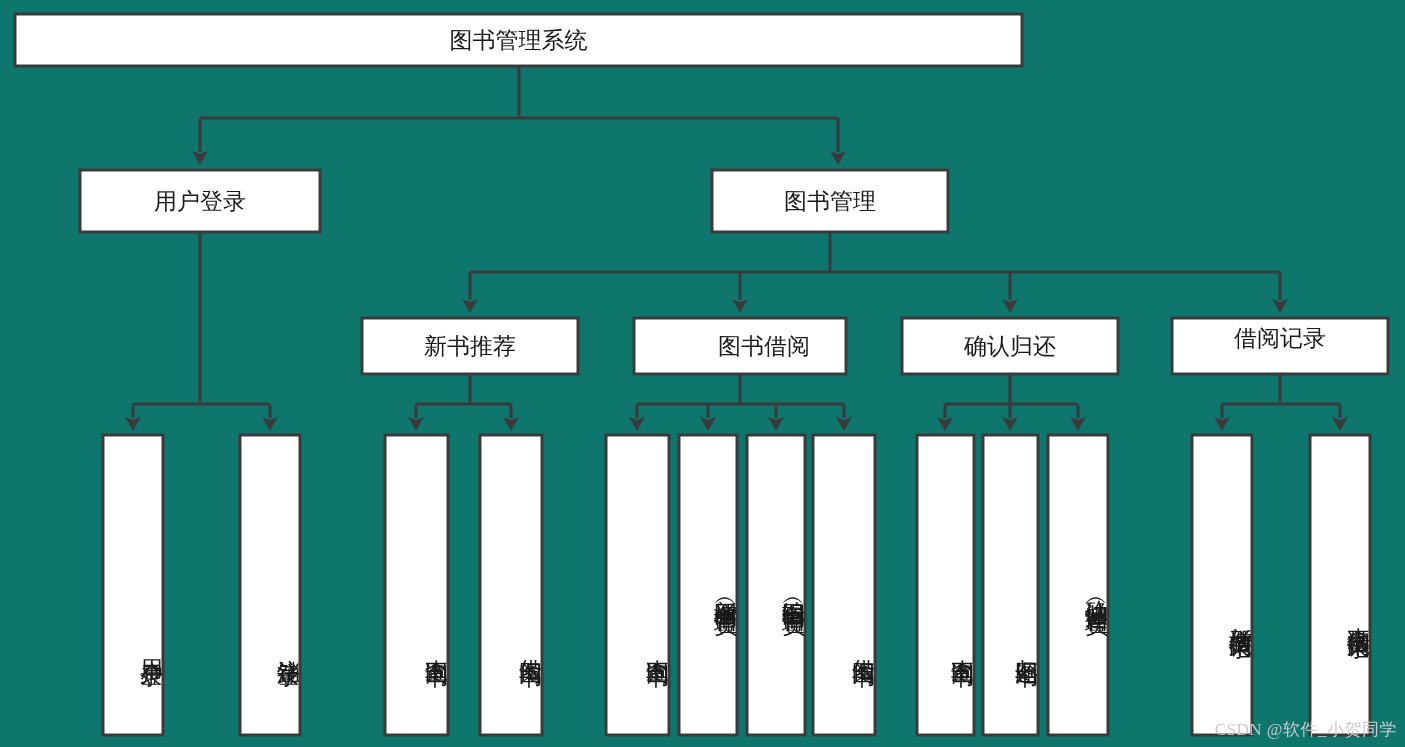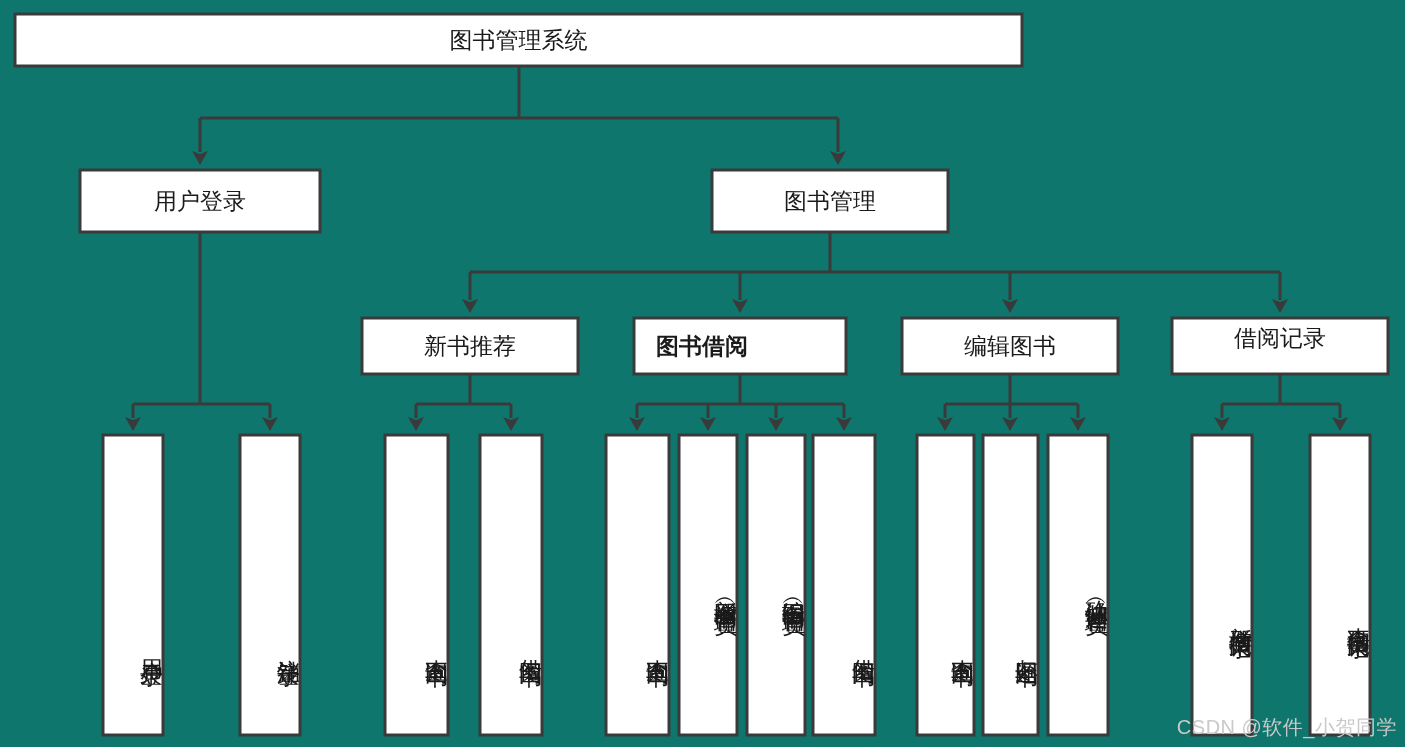--- a/index.html
+++ b/index.html
@@ -60,23 +60,23 @@
     justify-content: center;
     font-size: 23px;
     color: #1a1a1a;
     pointer-events: none;
     white-space: nowrap;
   }
   #watermark {
     position: absolute;
     right: 8px;
     bottom: 6px;
-    font-size: 20px;
+    font-size: 17px;
     color: #c9c9c9;
-    font-family: Liberation Sans, sans-serif;
+    font-family: Liberation Serif, serif;
     letter-spacing: 0.5px;
     pointer-events: none;
   }
 </style>
 </head>
 <body>
 
 <div id="diagram-root">
 
   <svg id="tree-svg" viewBox="0 0 1405 747">
@@ -164,22 +164,22 @@
     <rect class="node-box" x="1192" y="435" width="60" height="300"></rect>
     <rect class="node-box" x="1310" y="435" width="60" height="300"></rect>
   </svg>
 
   <div class="hlabel-wrap" style="left:15px; top:14px; width:1007px; height:52px;">图书管理系统</div>
 
   <div class="hlabel-wrap" style="left:80px; top:170px; width:240px; height:62px;">用户登录</div>
   <div class="hlabel-wrap" style="left:362px; top:318px; width:216px; height:56px;">新书推荐</div>
 
   <div class="hlabel-wrap" style="left:712px; top:170px; width:236px; height:62px;">图书管理</div>
-  <div class="hlabel-wrap" style="left:602px; top:318px; width:200px; height:56px;font-weight:bold;">图书借阅</div>
-  <div class="hlabel-wrap" style="left:902px; top:318px; width:216px; height:56px;">编辑图书</div>
+  <div class="hlabel-wrap" style="left:664px; top:318px; width:200px; height:56px;">图书借阅</div>
+  <div class="hlabel-wrap" style="left:902px; top:318px; width:216px; height:56px;">确认归还</div>
   <div class="hlabel-wrap" style="left:1172px; top:318px; width:216px; height:40px;">借阅记录</div>
 
   <div class="vlabel-wrap" style="left:103px; top:435px; width:60px; height:300px; padding-top:60px;">用户登录</div>
   <div class="vlabel-wrap" style="left:240px; top:435px; width:60px; height:300px; padding-top:60px;">注销登录</div>
   <div class="vlabel-wrap" style="left:385px; top:435px; width:63px; height:300px; padding-top:60px;">查询图书</div>
   <div class="vlabel-wrap" style="left:480px; top:435px; width:62px; height:300px; padding-top:60px;">借阅图书</div>
   <div class="vlabel-wrap" style="left:606px; top:435px; width:63px; height:300px; padding-top:60px;">查询图书</div>
   <div class="vlabel-wrap" style="left:679px; top:435px; width:58px; height:300px; padding-top:6px;">新增图书（管理员）</div>
   <div class="vlabel-wrap" style="left:747px; top:435px; width:58px; height:300px; padding-top:6px;">编辑图书（管理员）</div>
   <div class="vlabel-wrap" style="left:813px; top:435px; width:62px; height:300px; padding-top:60px;">借阅图书</div>

